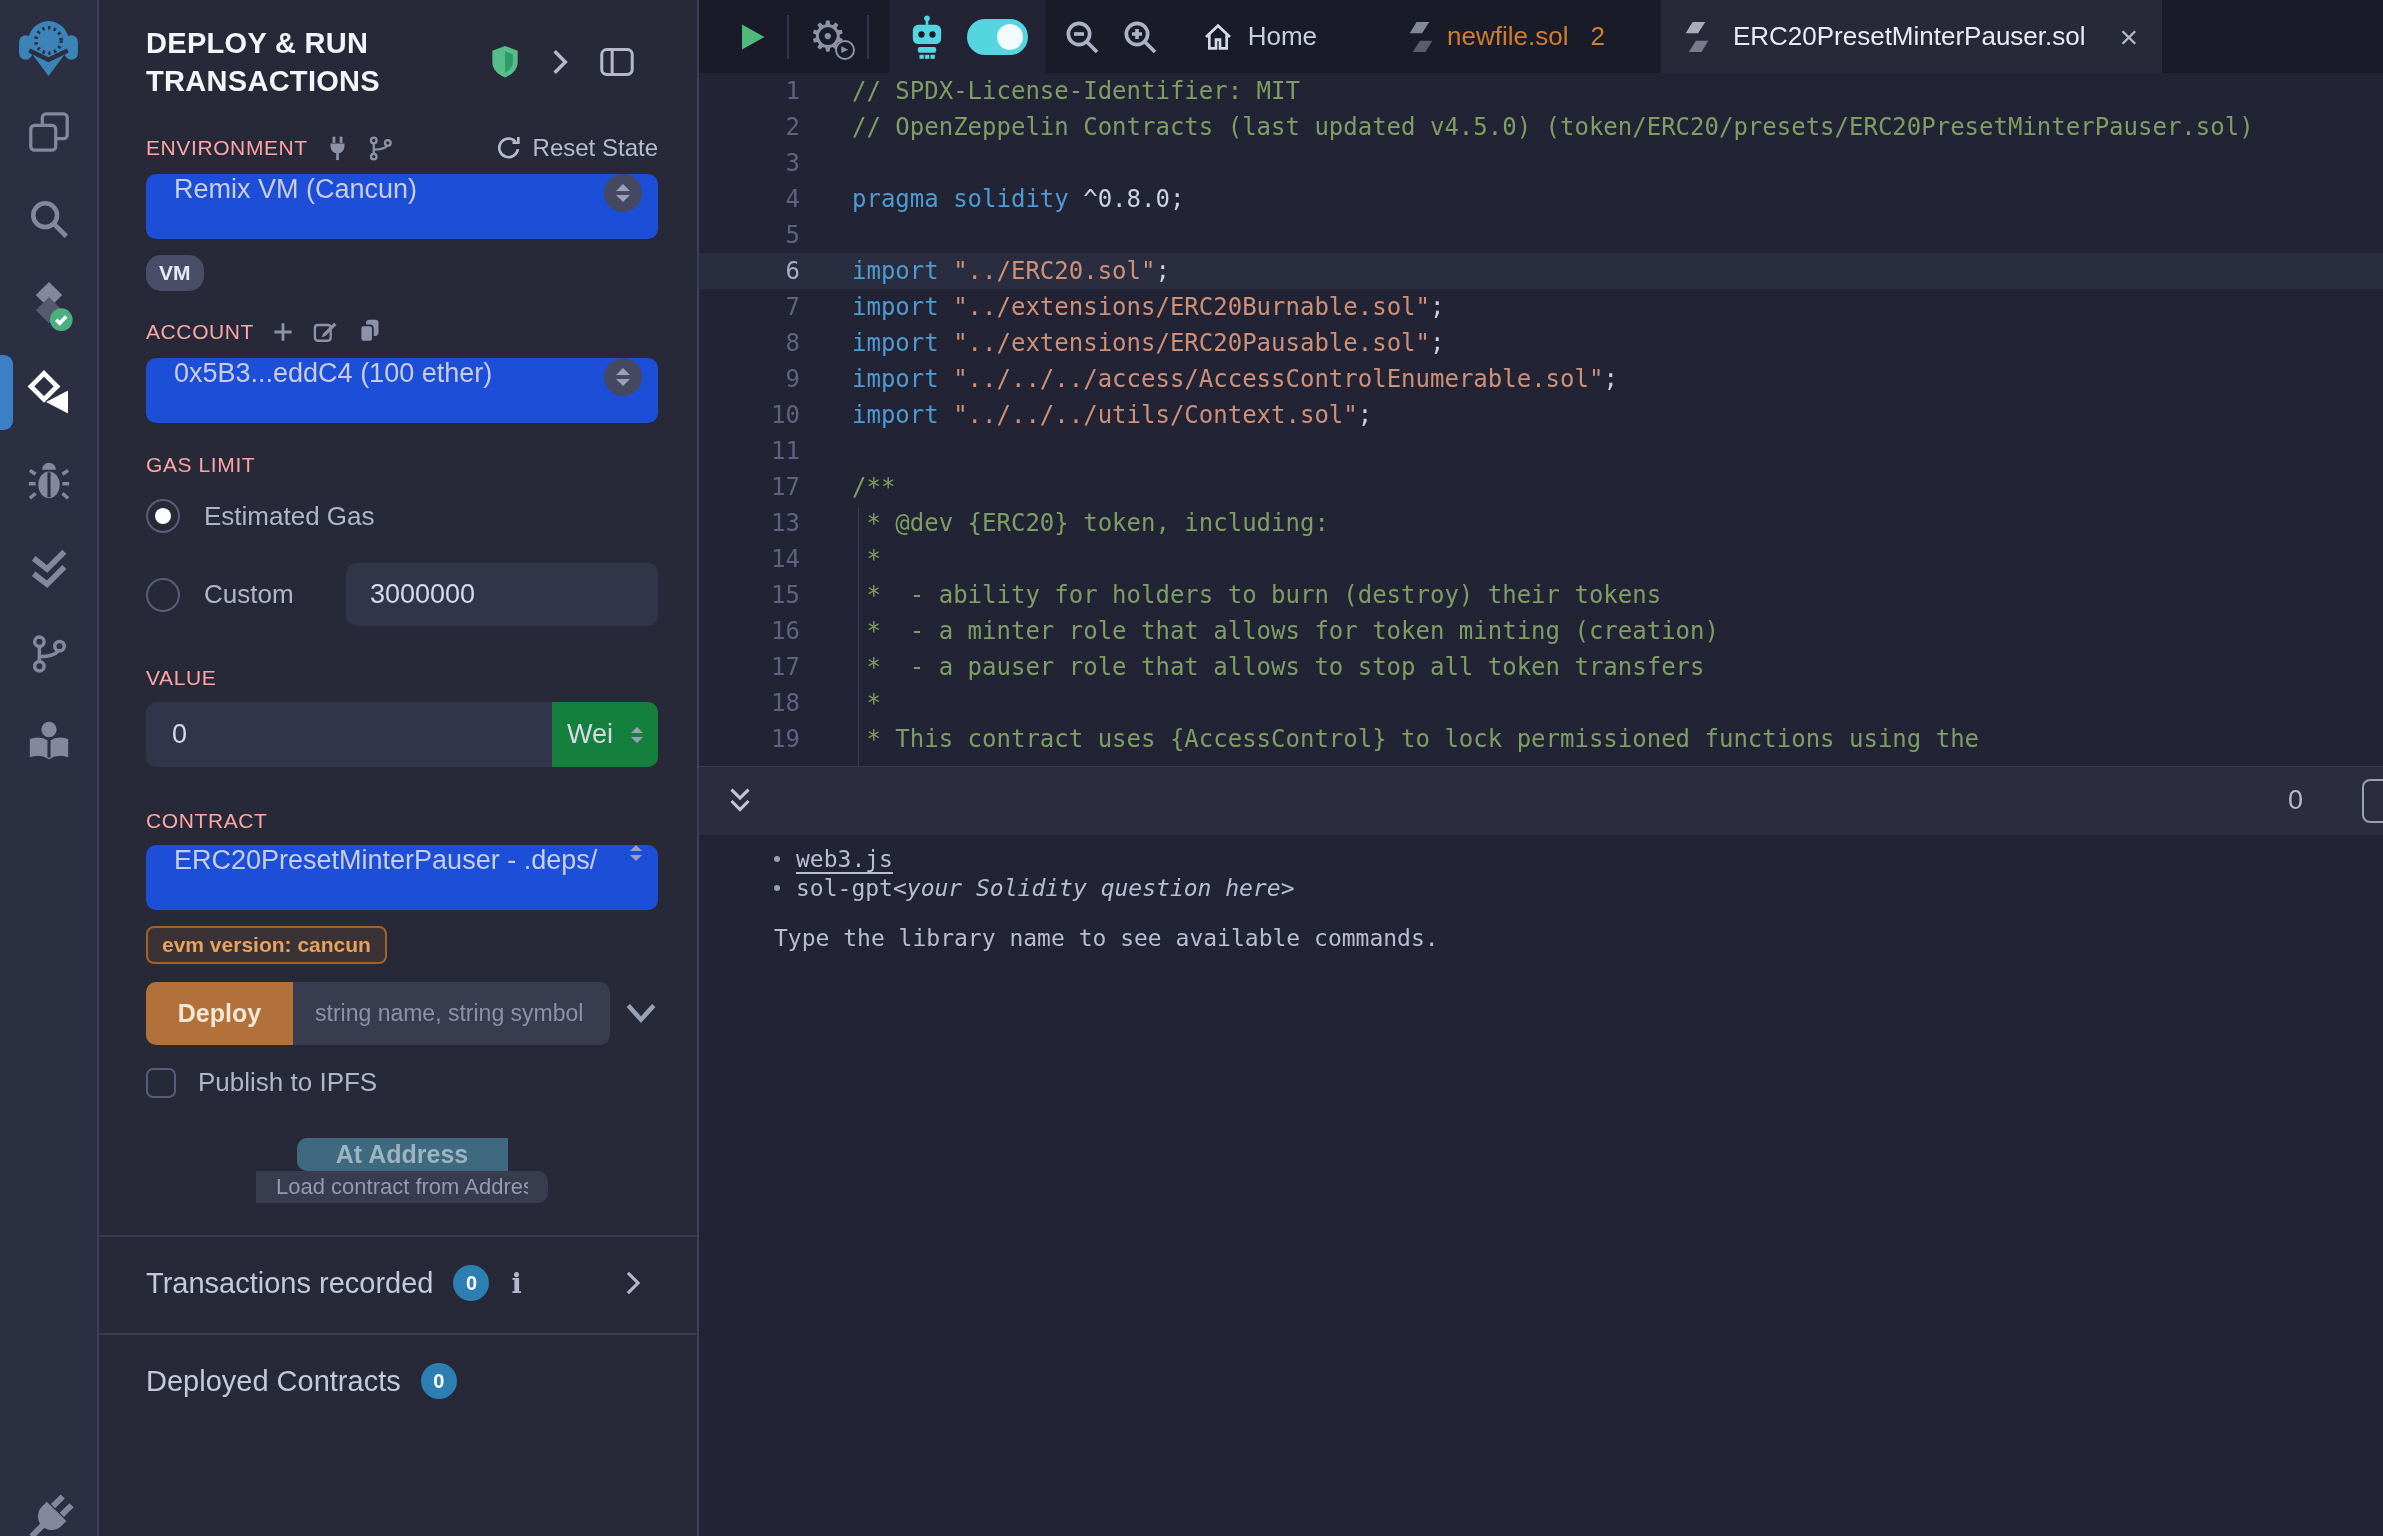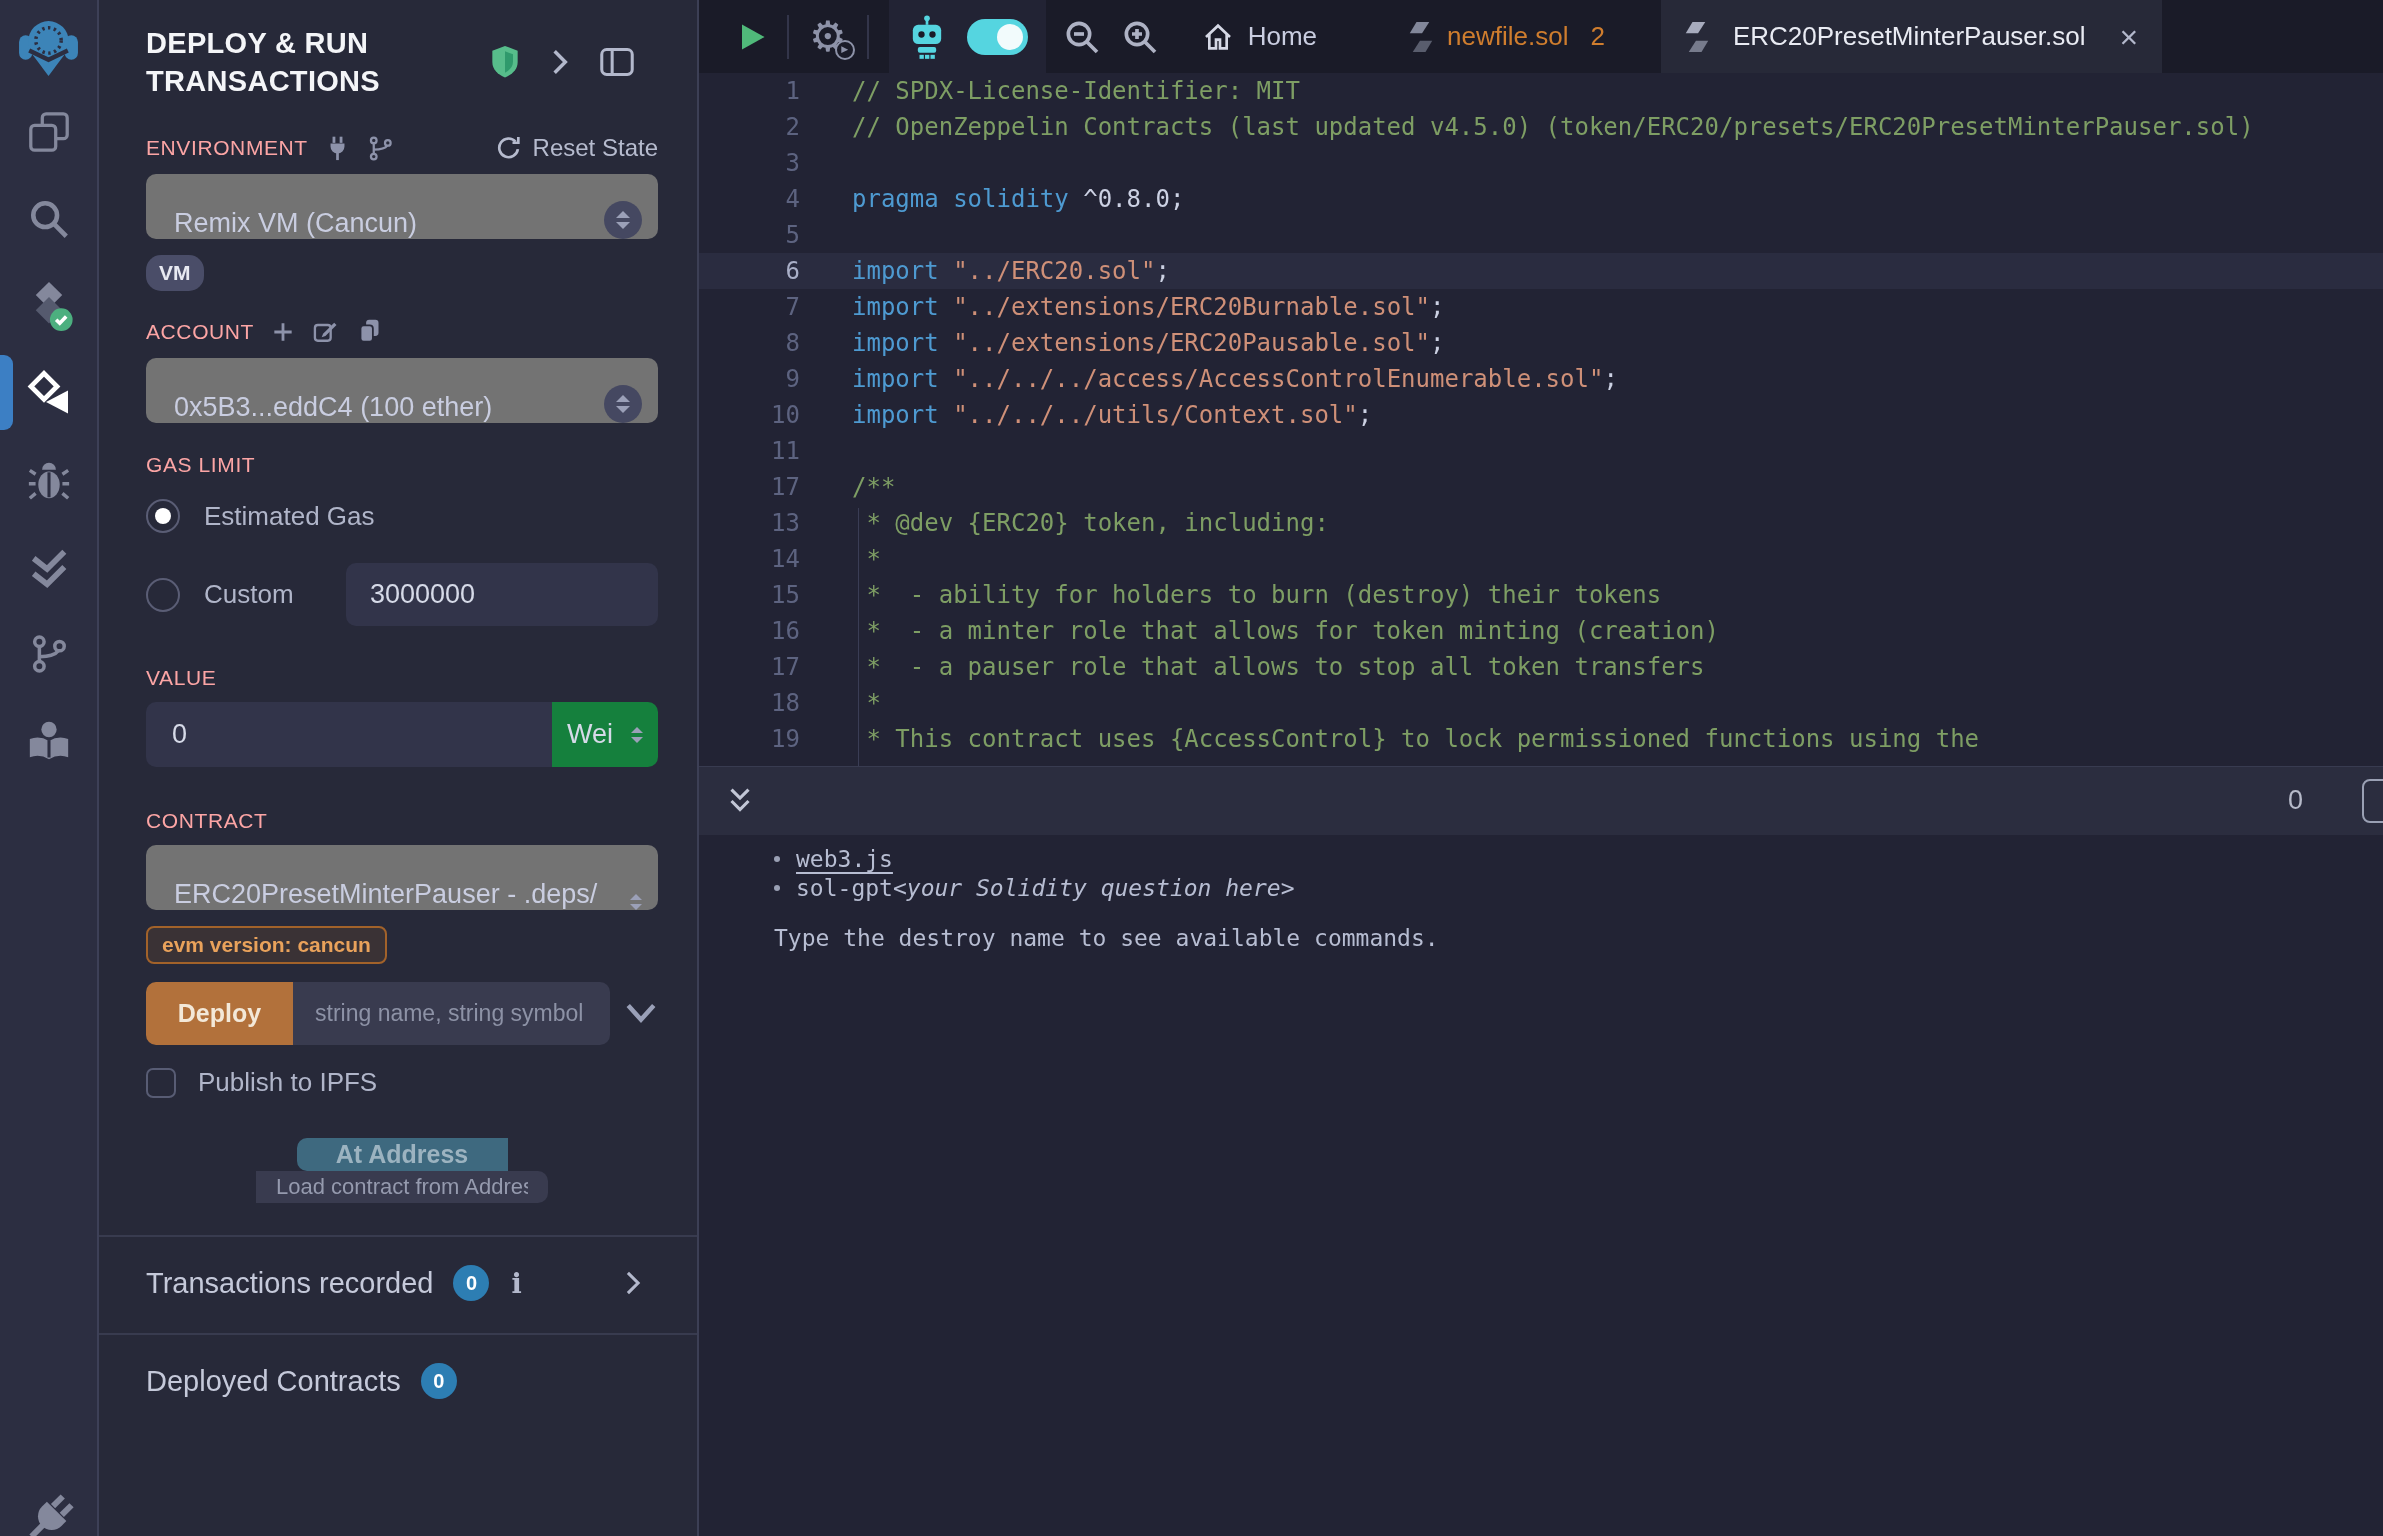--- a/index.html
+++ b/index.html
@@ -25,21 +25,21 @@
   .panel-header { display:flex; align-items:center; margin-top:24px; }
   .panel-title { font-size:29px; line-height:38px; font-weight:600; color:#f4f5f8;
     letter-spacing:0.3px; width:327px; }
   .panel-header-icons { display:flex; align-items:center; gap:26px; margin-left:16px; }
 
   .sec-label-row { display:flex; align-items:center; gap:16px; margin-top:34px; }
   .sec-label { font-size:21px; font-weight:500; color:#fca5a5; letter-spacing:0.6px; }
   .reset-state { margin-left:auto; display:flex; align-items:center; gap:10px;
     font-size:24px; color:#b6bbce; }
 
-  .dd { height:65px; background:#737373; border-radius:10px; display:flex; align-items:flex-end;
+  .dd { height:65px; background:#1d4ed8; border-radius:10px; display:flex; align-items:flex-start;
     padding:0 16px 0 28px; margin-top:12px; }
   .dd-text { font-size:27px; color:#c9cde0; flex:1; white-space:nowrap; overflow:hidden; }
   .dd-circle { width:38px; height:38px; border-radius:50%; background:#454861; display:flex;
     flex-direction:column; align-items:center; justify-content:center; gap:4px; flex-shrink:0; }
   .tri-up { width:0; height:0; border-left:7px solid transparent; border-right:7px solid transparent;
     border-bottom:7px solid #9ba0b8; }
   .tri-down { width:0; height:0; border-left:7px solid transparent; border-right:7px solid transparent;
     border-top:7px solid #9ba0b8; }
   .updown { display:flex; flex-direction:column; gap:4px; align-items:center; }
   .updown .tri-up { border-left-width:6px; border-right-width:6px; border-bottom-width:6px; }
@@ -607,17 +607,17 @@
           <div class="term-line">
             <span class="term-bullet"></span>
             <span class="term-link">web3.js</span>
           </div>
           <div class="term-line">
             <span class="term-bullet"></span>
             <span>sol-gpt </span>
             <span class="term-hint">&lt;your Solidity question here&gt;</span>
           </div>
         </div>
-      <div class="term-footer">Type the destroy name to see available commands.</div>
+      <div class="term-footer">Type the library name to see available commands.</div>
     </div>
   </section>
 </div>
 
 
 </body></html>

